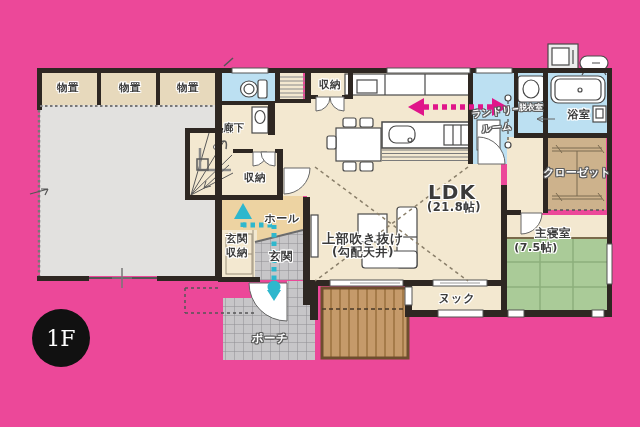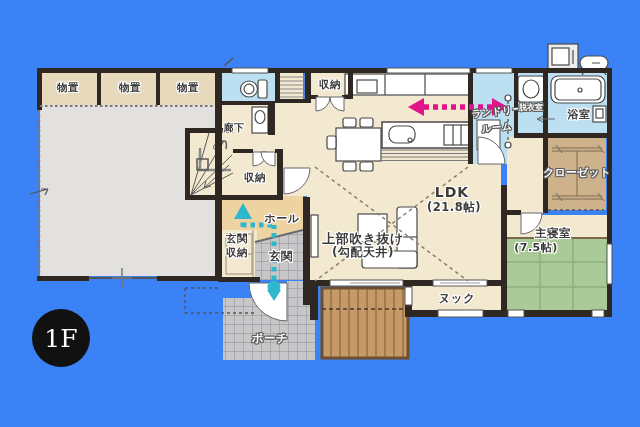--- a/index.html
+++ b/index.html
@@ -1,27 +1,27 @@
 <!DOCTYPE html>
 <html><head>
 <meta charset="utf-8">
 <style>
   html,body{margin:0;padding:0;background:#fff;}
-  .stage{position:relative;width:640px;height:427px;background:#3b82f6;overflow:hidden;
+  .stage{position:relative;width:640px;height:427px;background:#ec4899;overflow:hidden;
          font-family:"DejaVu Sans","Liberation Sans",sans-serif;}
   .stage svg{position:absolute;left:0;top:0;}
   .lbl{position:absolute;transform:translate(-50%,-50%);white-space:nowrap;
        font-weight:bold;color:#3b3b3b;letter-spacing:0.5px;
        text-shadow:-1px 0 #fff,1px 0 #fff,0 -1px #fff,0 1px #fff,-1px -1px #fff,1px 1px #fff,1px -1px #fff,-1px 1px #fff;}
   .lbl-white{color:#ffffff;
        text-shadow:-1px 0 #5c5c5c,1px 0 #5c5c5c,0 -1px #5c5c5c,0 1px #5c5c5c,-1px -1px #5c5c5c,1px 1px #5c5c5c,1px -1px #5c5c5c,-1px 1px #5c5c5c;}
   .slant{transform:translate(-50%,-50%) rotate(-6deg);}
   .badge{position:absolute;left:32px;top:309px;width:58px;height:58px;border-radius:50%;
          background:#111;color:#fff;display:flex;align-items:center;justify-content:center;
-         font-family:"DejaVu Serif","Liberation Serif",serif;font-size:25px;}
+         font-family:"DejaVu Serif","Liberation Serif",serif;font-size:22px;}
 </style>
 </head>
 <body>
 
 <div class="stage">
 
 <svg width="640" height="427" viewBox="0 0 640 427">
   <defs>
     <pattern id="tile" width="9" height="9" patternUnits="userSpaceOnUse">
       <rect width="9" height="9" fill="#C7C6C8"></rect>
@@ -258,21 +258,21 @@
 <div class="lbl" style="left:130px;top:88px;font-size:10.5px">物置</div>
 <div class="lbl" style="left:188px;top:88px;font-size:10.5px">物置</div>
 <div class="lbl" style="left:234px;top:128px;font-size:10px">廊下</div>
 <div class="lbl" style="left:255px;top:178px;font-size:10.5px">収納</div>
 <div class="lbl" style="left:330px;top:85px;font-size:10.5px">収納</div>
 <div class="lbl" style="left:237px;top:239px;font-size:10.5px">玄関</div>
 <div class="lbl" style="left:237px;top:253px;font-size:10.5px">収納</div>
 <div class="lbl" style="left:282px;top:218px;font-size:11px">ホール</div>
 <div class="lbl" style="left:281px;top:256px;font-size:11.5px">玄関</div>
 <div class="lbl lbl-white" style="left:270px;top:338px;font-size:11.5px">ポーチ</div>
-<div class="lbl" style="left:452px;top:192px;font-size:14px;letter-spacing:1px">LDK</div>
+<div class="lbl" style="left:452px;top:192px;font-size:20px;letter-spacing:1px">LDK</div>
 <div class="lbl" style="left:454px;top:207px;font-size:11.5px">(21.8帖)</div>
 <div class="lbl" style="left:363px;top:239px;font-size:13px">上部吹き抜け</div>
 <div class="lbl" style="left:363px;top:252px;font-size:12px">(勾配天井)</div>
 <div class="lbl lbl-white slant" style="left:497px;top:112px;font-size:9.5px">ランドリー</div>
 <div class="lbl lbl-white slant" style="left:497px;top:128px;font-size:9.5px">ルーム</div>
 <div class="lbl lbl-white" style="left:531px;top:107px;font-size:8px;letter-spacing:0">脱衣室</div>
 <div class="lbl" style="left:579px;top:114px;font-size:11px">浴室</div>
 <div class="lbl lbl-white" style="left:577px;top:172px;font-size:11px;letter-spacing:0">クローゼット</div>
 <div class="lbl" style="left:553px;top:233px;font-size:11.5px">主寝室</div>
 <div class="lbl" style="left:536px;top:247px;font-size:11px">(7.5帖)</div>

